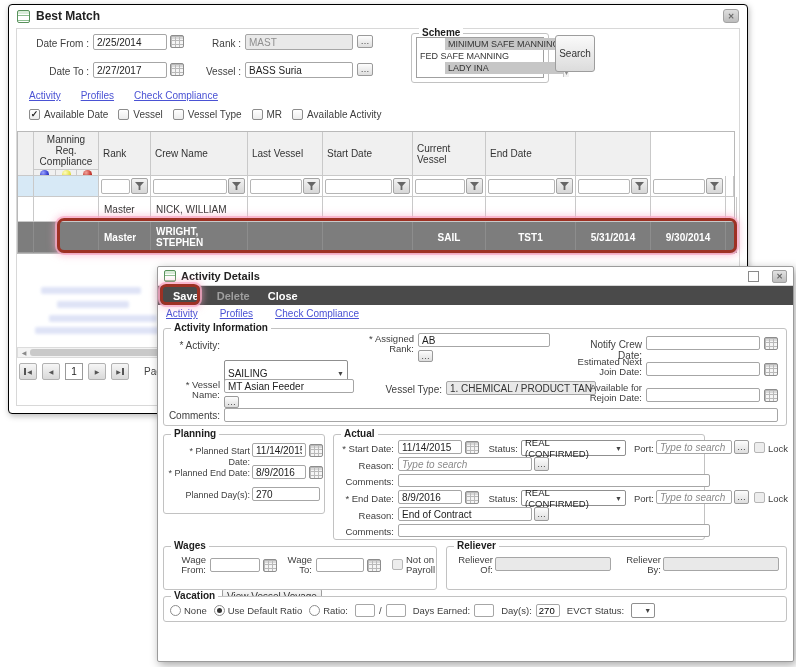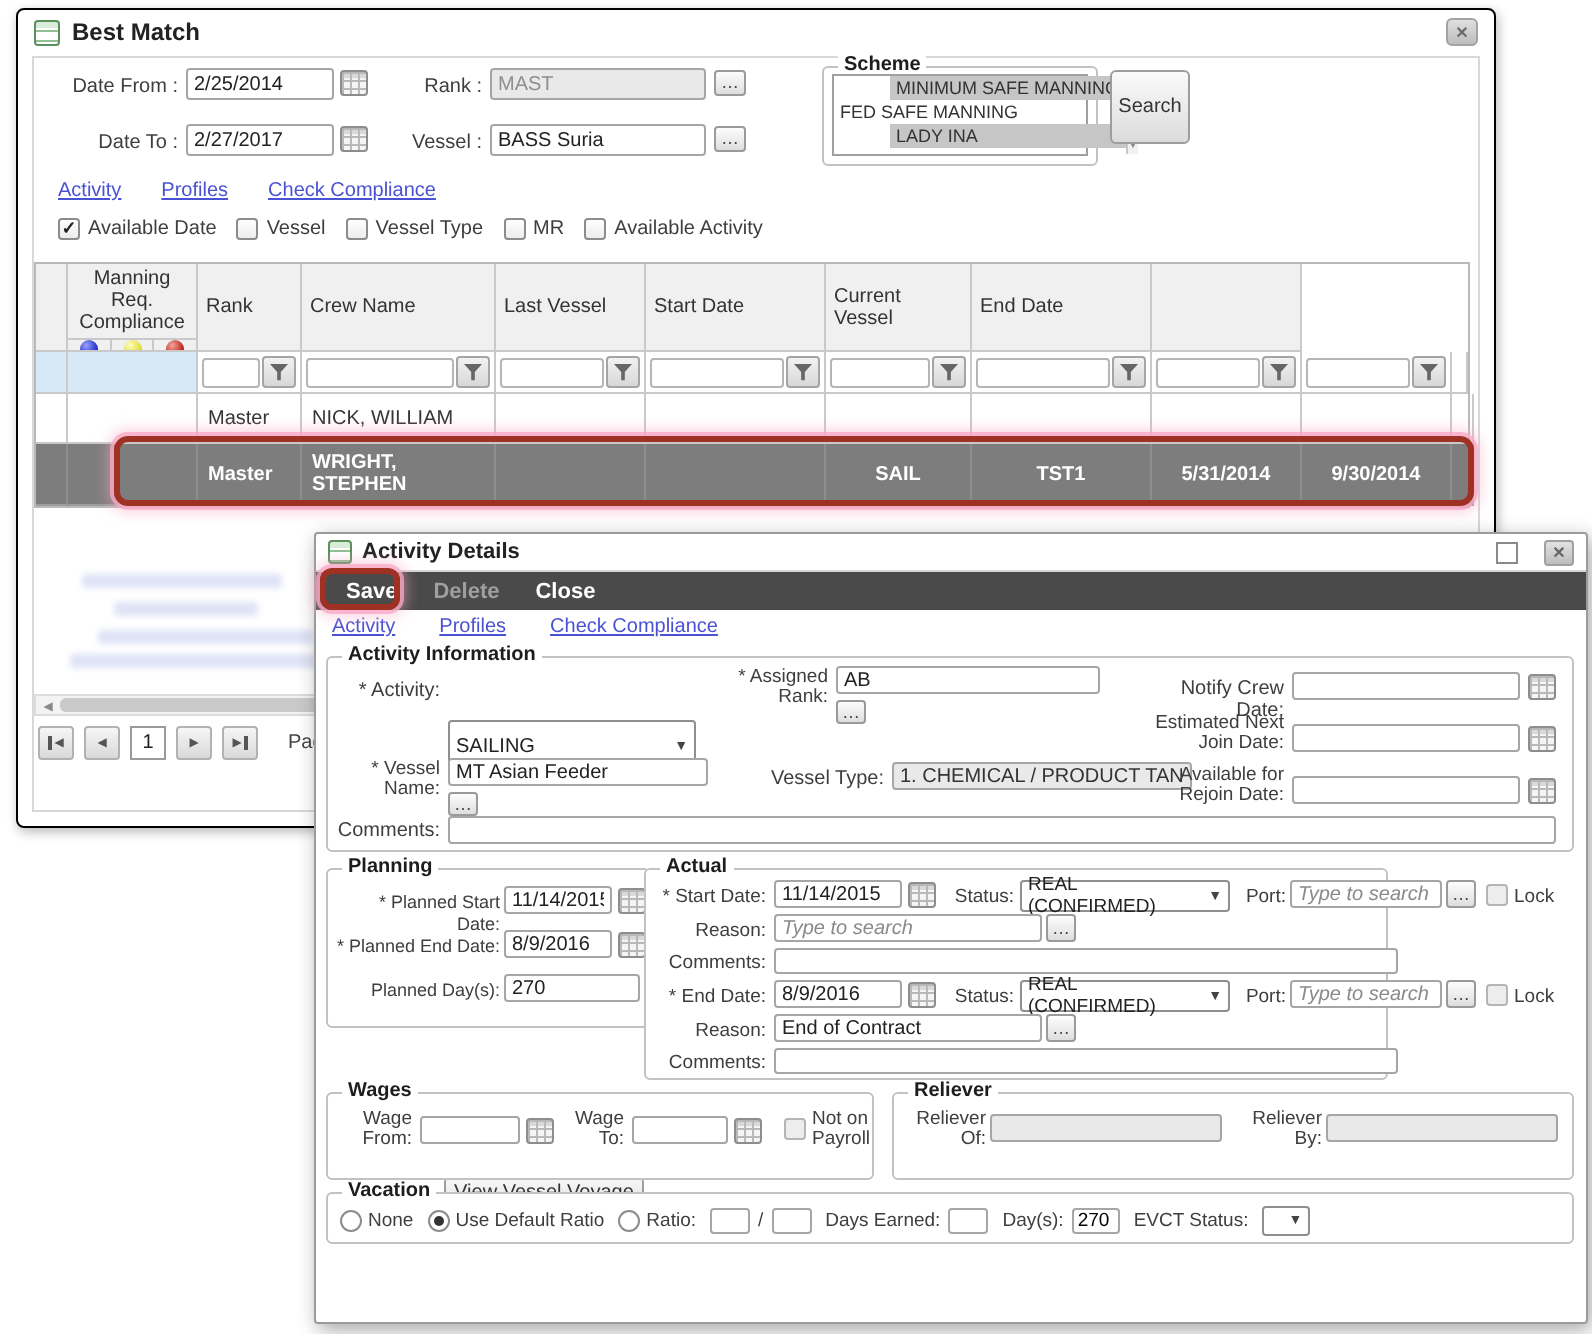--- a/index.html
+++ b/index.html
@@ -404,21 +404,21 @@
         <input class="inp small" style="left: 88px; top: 8px; width: 54px;" value="11/14/2015">
         <span class="cal" style="left:145px;top:9px;"></span>
         <div class="abs lbl r s9" style="left:2px;top:33px;width:84px;">* Planned End Date:</div>
         <input class="inp small" style="left: 88px; top: 30px; width: 54px;" value="8/9/2016">
         <span class="cal" style="left:145px;top:31px;"></span>
         <div class="abs lbl r s9" style="left:2px;top:55px;width:84px;">Planned Day(s):</div>
         <input class="inp small" style="left: 88px; top: 52px; width: 68px;" value="270">
       </div>
       <button class="btn vvv">View Vessel Voyage</button>
 
-      <div class="fs" style="left:164px;top:112px;width:372px;height:106px;">
+      <div class="fs" style="left:175px;top:112px;width:372px;height:106px;">
         <span class="leg">Actual</span>
 
         <div class="abs lbl r s95" style="left:0px;top:8px;width:60px;">* Start Date:</div>
         <input class="inp small" style="left: 64px; top: 5px; width: 64px;" value="11/14/2015">
         <span class="cal" style="left:131px;top:6px;"></span>
         <div class="abs lbl r s95" style="left:148px;top:8px;width:36px;">Status:</div>
         <div class="selbox" style="left:187px;top:5px;width:105px;height:16px;font-size:9.5px;">
           <span>REAL (CONFIRMED)</span>
           <span class="caret">▼</span>
         </div>

